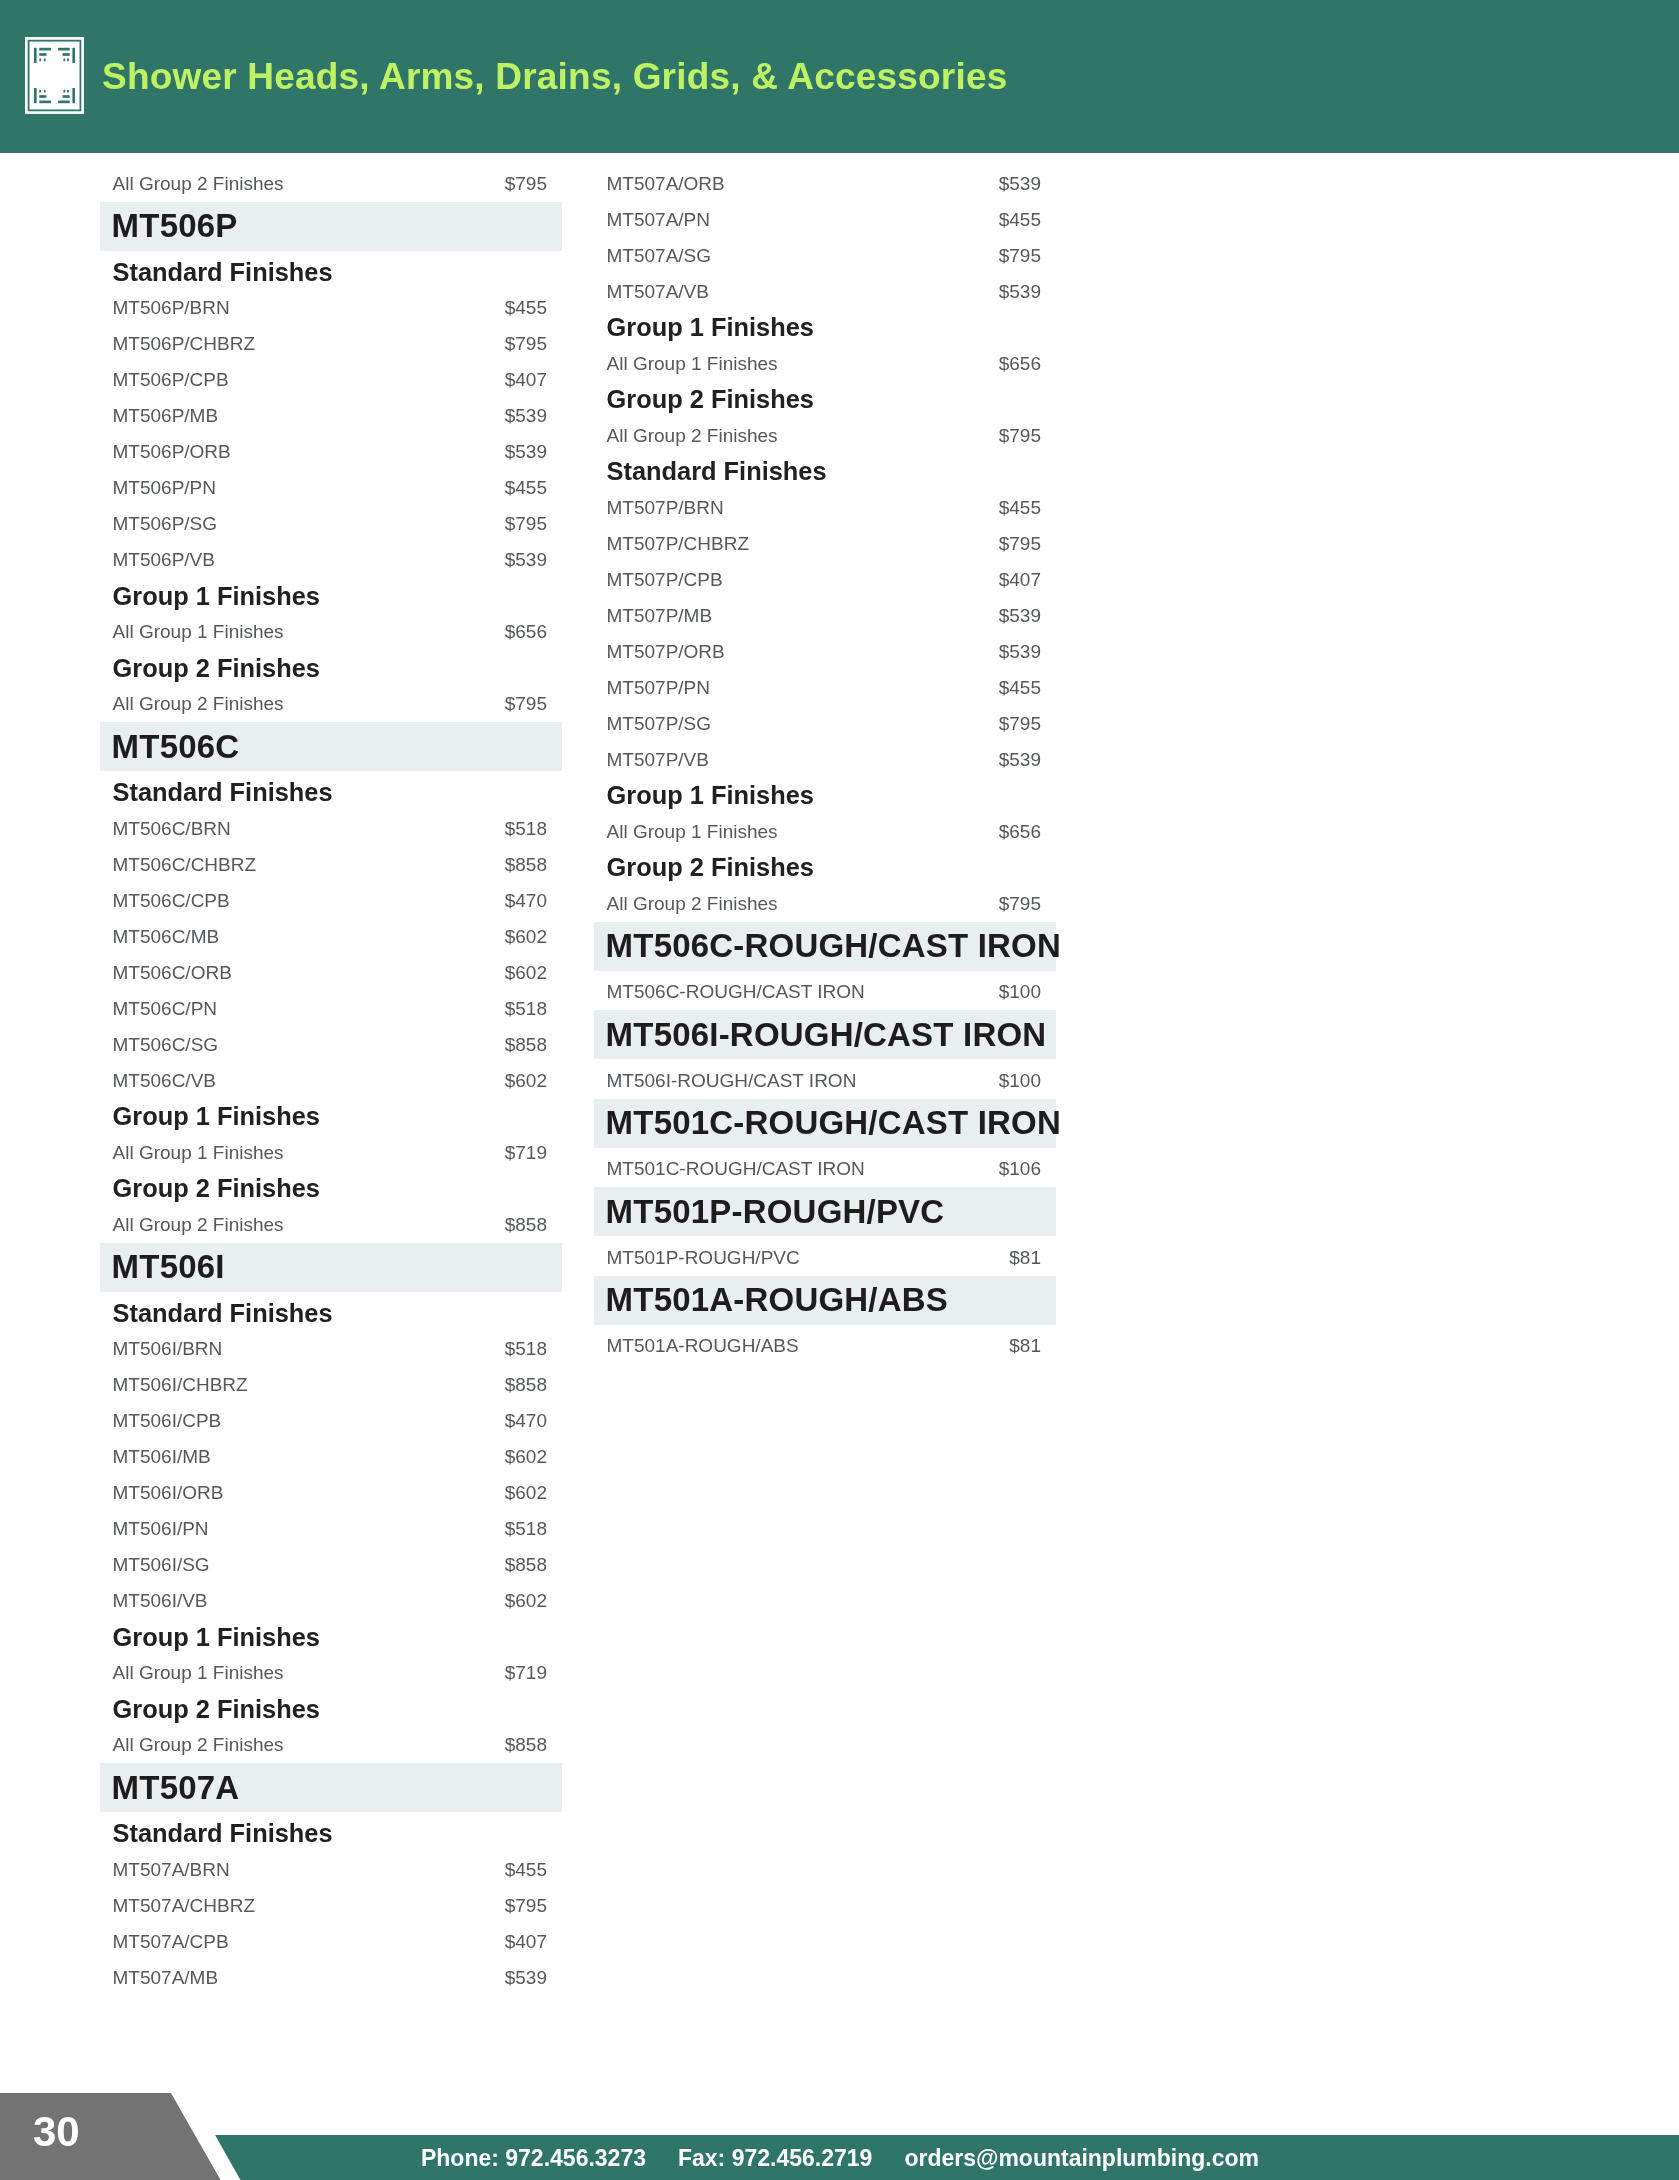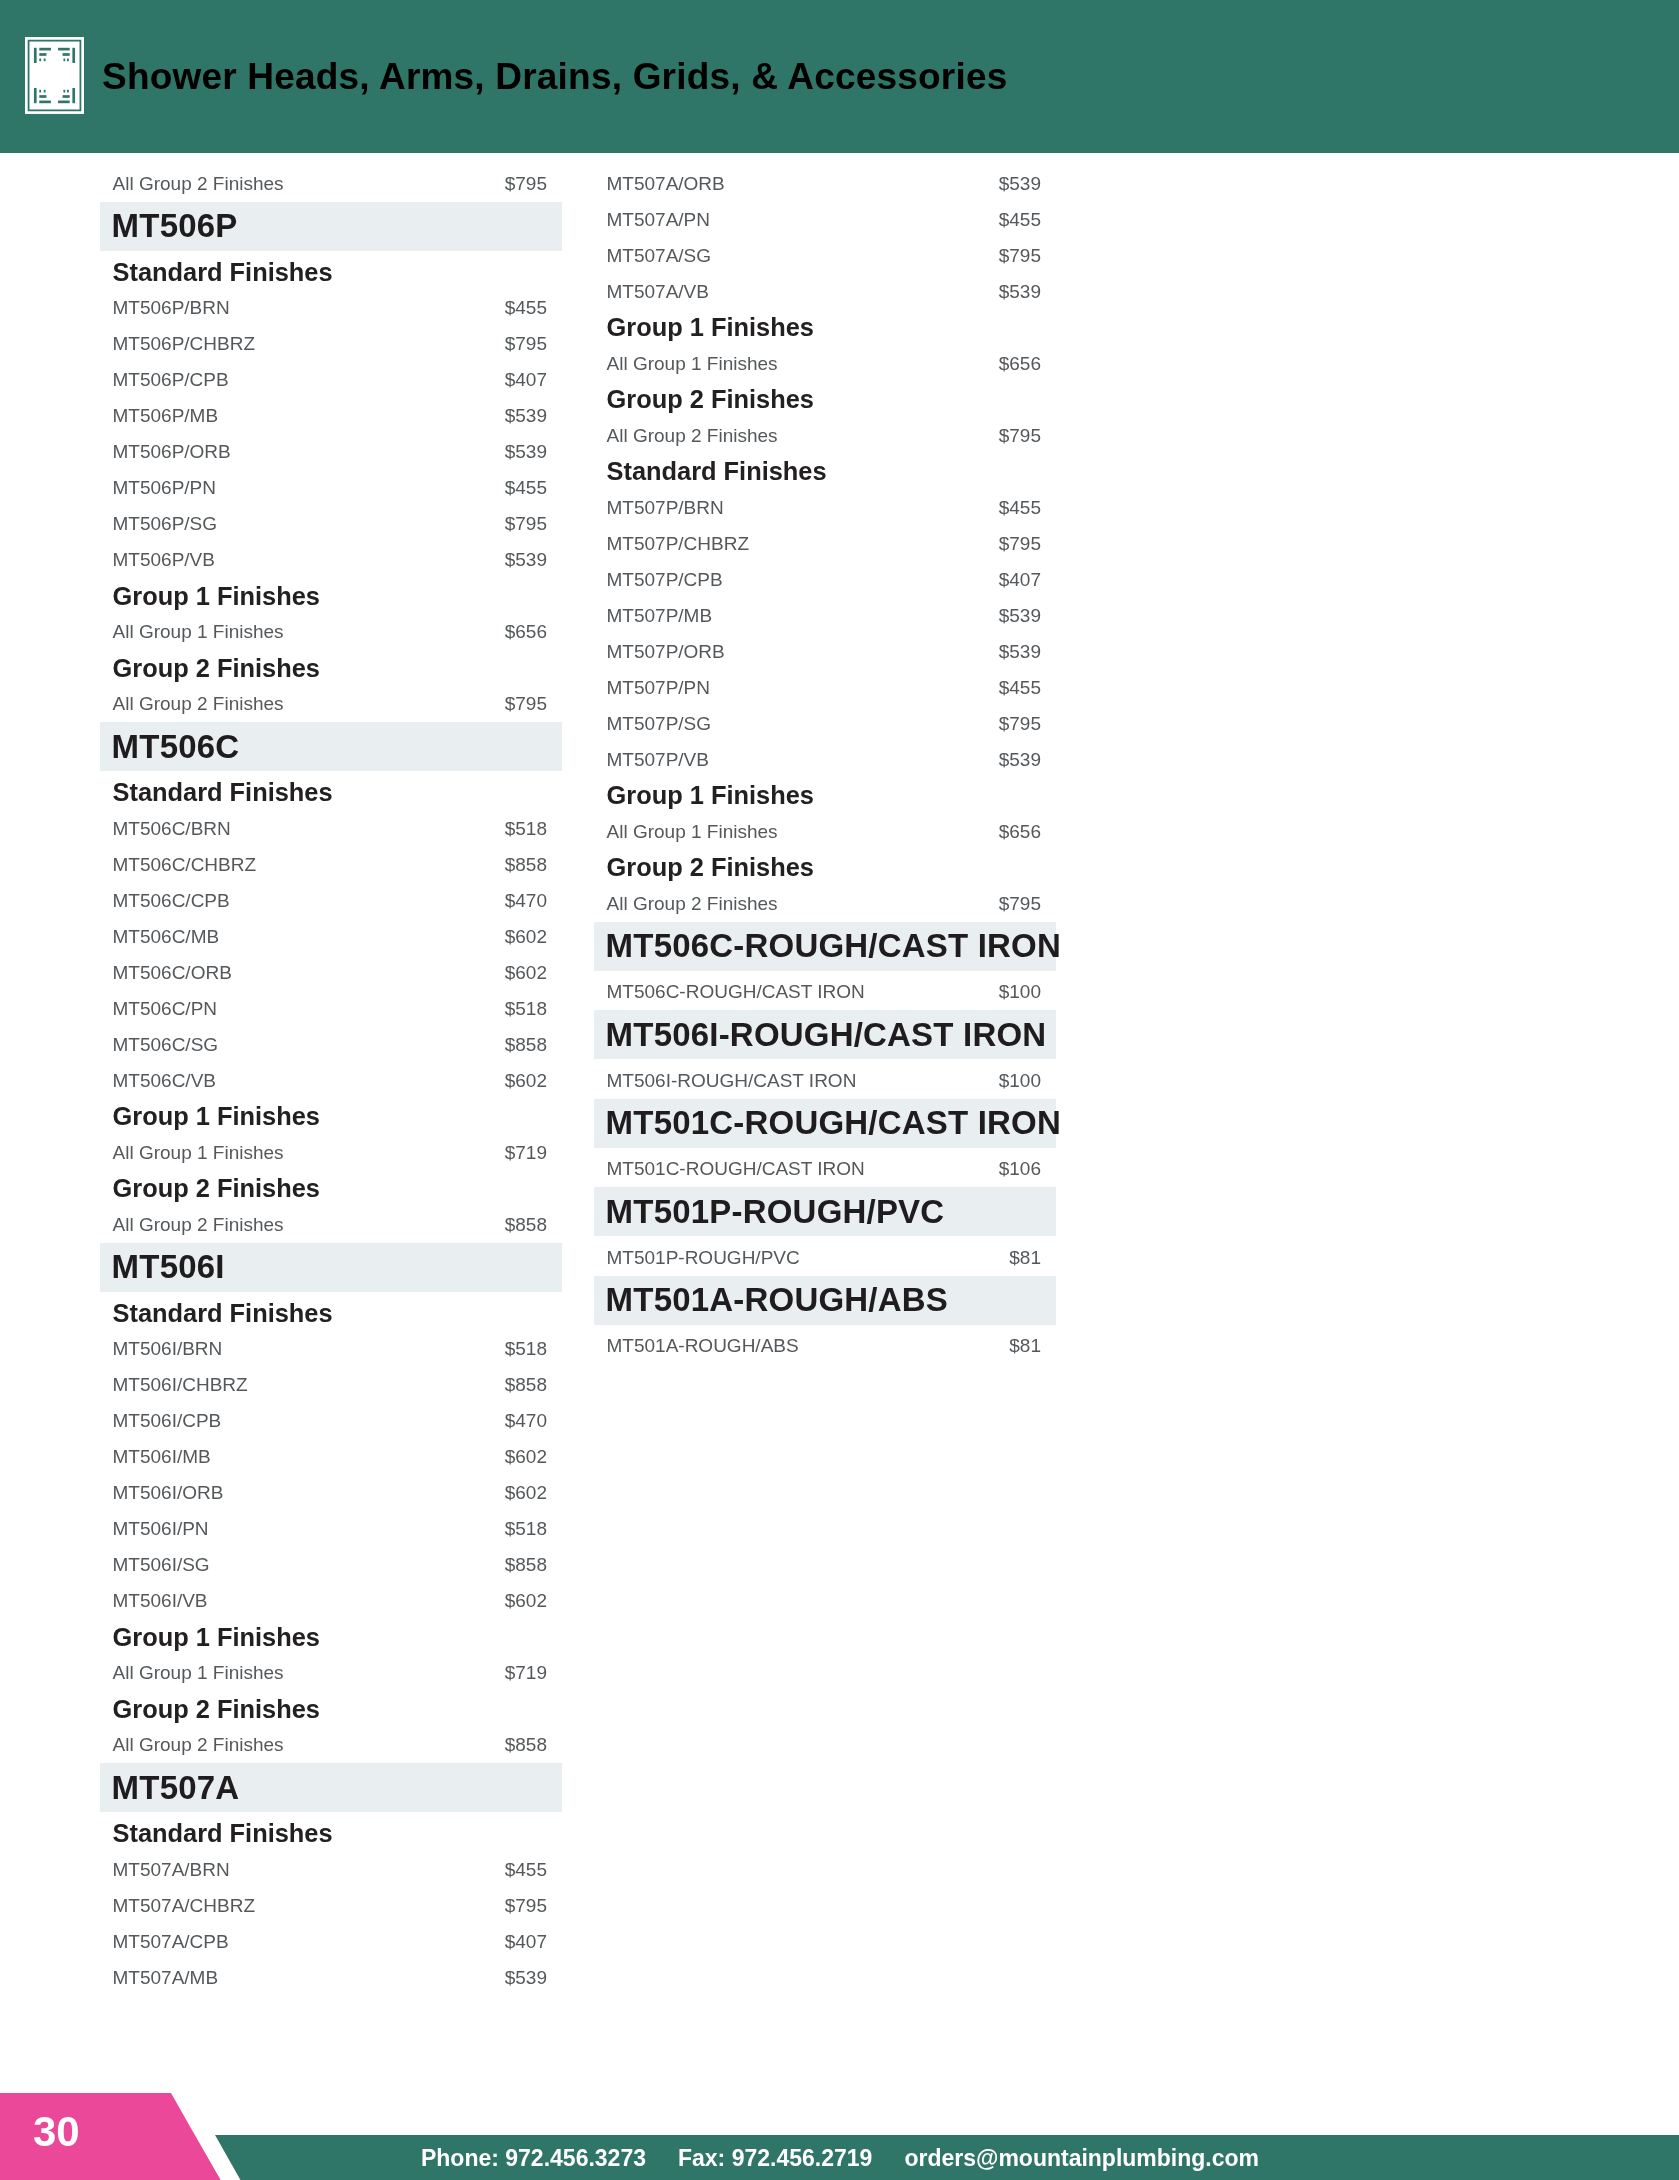--- a/index.html
+++ b/index.html
@@ -17,21 +17,21 @@
   }
 
   
   .page-header {
     position: absolute; top: 0; left: 0; right: 0; height: 153px;
     background: var(--teal);
   }
   .logo-box { position: absolute; left: 25px; top: 37px; width: 59px; height: 77px; }
   .page-title {
     position: absolute; left: 102px; top: 50%; transform: translateY(-50%);
-    color: #000000; font-size: 37px; font-weight: bold; letter-spacing: 0.2px;
+    color: #bef264; font-size: 37px; font-weight: bold; letter-spacing: 0.2px;
     white-space: nowrap;
   }
 
   
   .content {
     position: absolute; top: 153px; left: 100px; width: 956px;
     padding-top: 12.5px;
     display: flex; gap: 32px;
   }
   .col { width: 462px; }
@@ -391,17 +391,17 @@
     </div>
 </div>
 
 <div class="page-footer">
   <div class="footer-bar" style="background: rgb(47, 117, 104);">
     <span>Phone: 972.456.3273</span>
     <span>Fax: 972.456.2719</span>
     <span>orders@mountainplumbing.com</span>
   </div>
   <div class="footer-slash"></div>
-  <div class="page-number-block" style="background: #ec4899; margin-top: 8px;">
+  <div class="page-number-block" style="background: #737373; margin-top: 8px;">
     <div class="page-number">30</div>
   </div>
 </div>
 
 
 </body></html>

